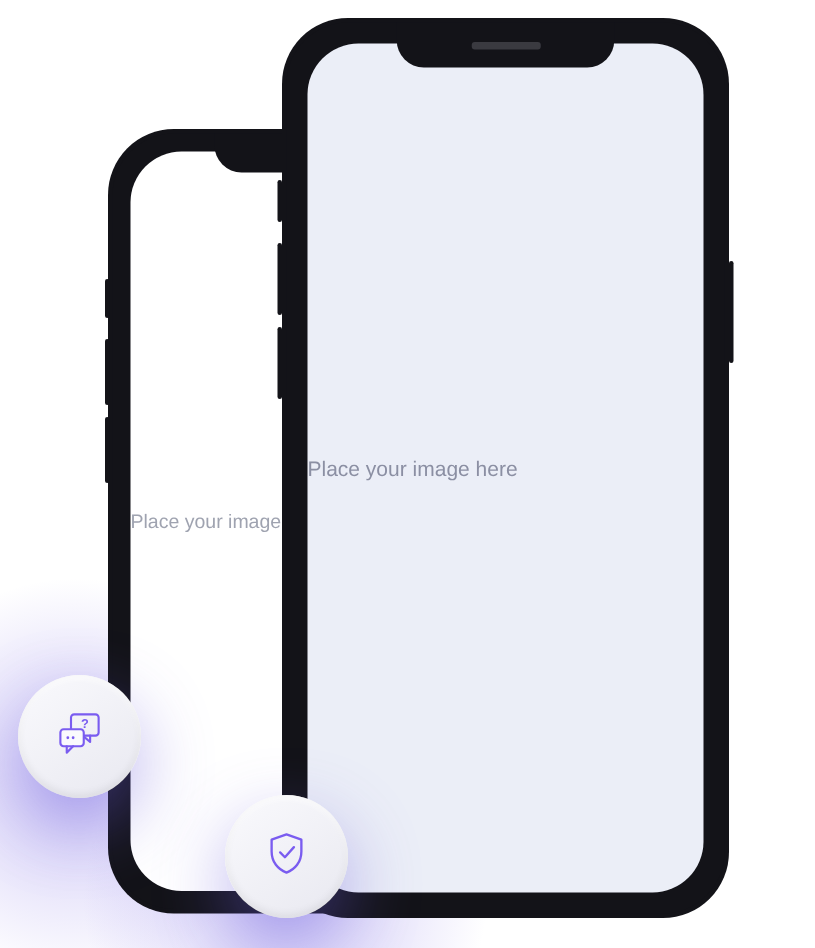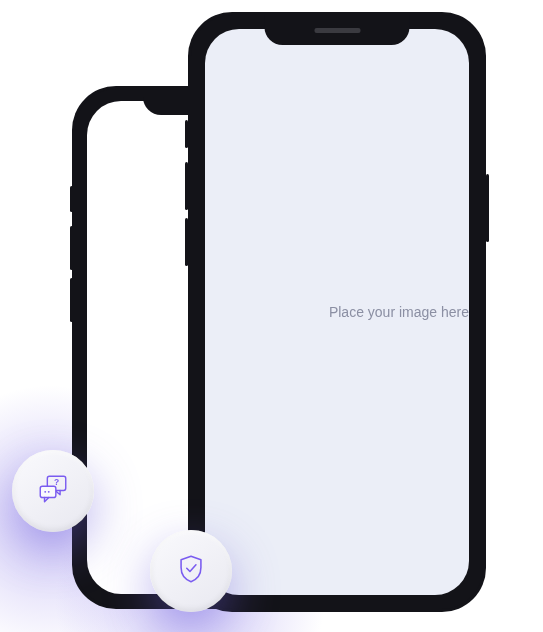--- a/index.html
+++ b/index.html
@@ -3,21 +3,21 @@
 <meta charset="utf-8">
 <style>
 *{margin:0;padding:0;box-sizing:border-box}
 body{width:543px;height:632px;background:#fff;position:relative;font-family:-apple-system,BlinkMacSystemFont,sans-serif;overflow:hidden}
 
 .phone{position:absolute;border-radius:44px;background:#131318}
 .phone-back{left:72px;top:86px;width:272px;height:523px}
 .phone-front{left:188px;top:12px;width:298px;height:600px}
 
 .bezel{position:absolute;inset:3px;border-radius:41px;background:#131318}
-.screen{position:absolute;border-radius:34px;display:flex;align-items:center;justify-content:flex-end}
+.screen{position:absolute;border-radius:34px;display:flex;align-items:center;justify-content:flex-start}
 .phone-back .screen{inset:12px;background:#fff}
 .phone-front .screen{inset:14px;background:#ebeef7}
 
 .notch{position:absolute;top:0;left:50%;transform:translateX(-50%);background:#131318;border-radius:0 0 18px 18px;display:flex;align-items:center;justify-content:center}
 .phone-back .notch{width:130px;height:26px}
 .phone-front .notch{width:145px;height:30px}
 .speaker{width:40px;height:4px;background:#3a3a40;border-radius:2px}
 .phone-front .speaker{width:46px;height:5px}
 
 .placeholder{color:#9fa3b0;font-size:13px;font-weight:400}

